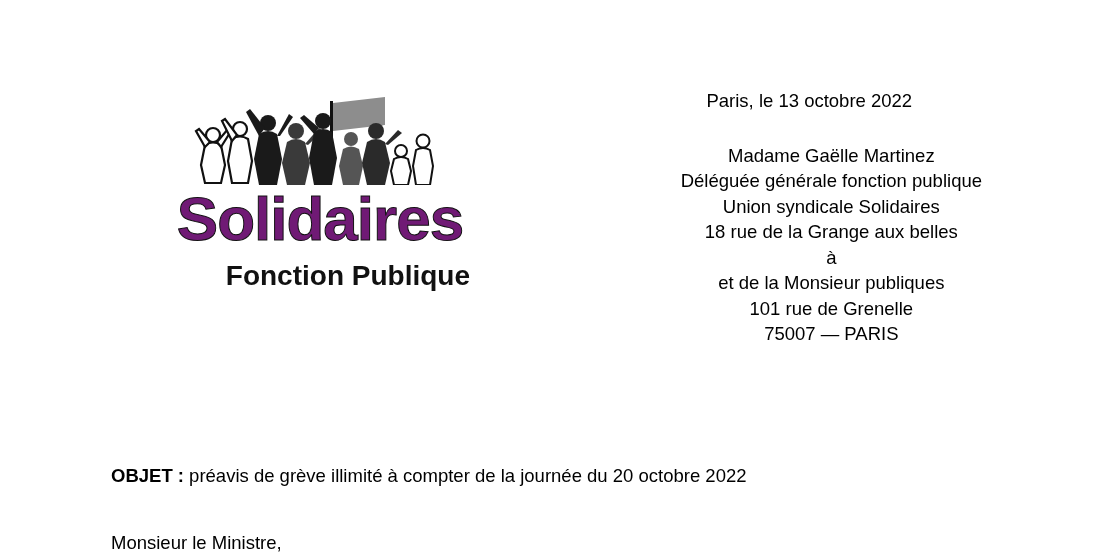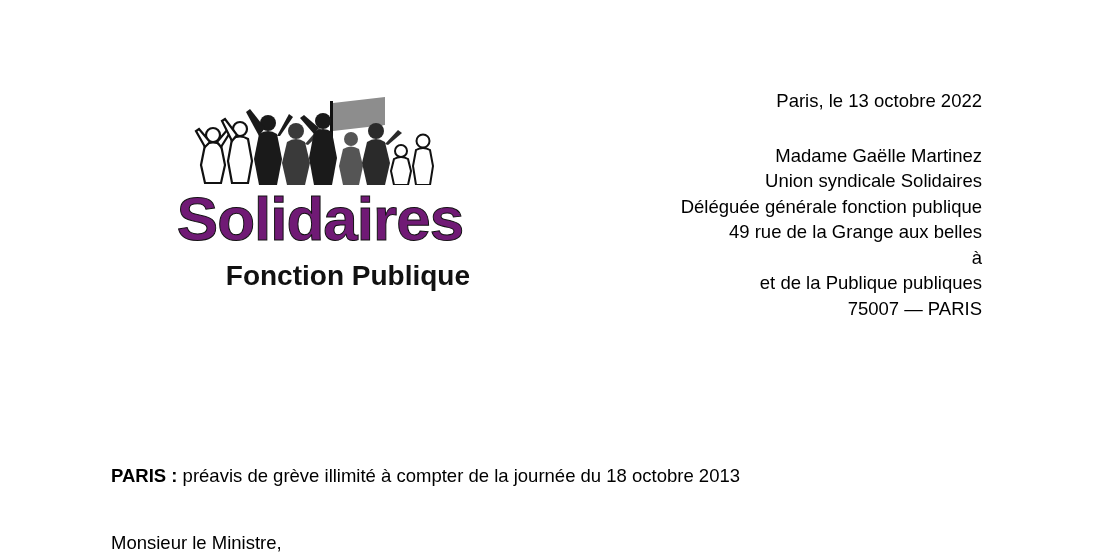--- a/index.html
+++ b/index.html
@@ -52,21 +52,21 @@
     text-align: right;
     line-height: 34px;
     margin-top: 8px;
   }
 
   
   .address-block {
     position: absolute;
     right: 123px;
     top: 88px;
-    text-align: right;
+    text-align: center;
     font-size: 18.5px;
     line-height: 25.5px;
   }
   .date-line {
     margin-bottom: 29px;
   }
   .addr-line {
     white-space: nowrap;
     margin-left: 44px;
   }
@@ -154,25 +154,26 @@
 
   <div class="logo-word">Solidaires</div>
 
   <div class="logo-sub">Fonction Publique</div>
 </div>
 
 <div class="address-block">
   <div class="date-line">Paris, le 13 octobre 2022</div>
 
   <div class="addr-line">Madame Gaëlle Martinez</div>
+  <div class="addr-line">Déléguée générale fonction publique</div>
   <div class="addr-line">Union syndicale Solidaires</div>
-  <div class="addr-line">Déléguée générale fonction publique</div>
-  <div class="addr-line">49 rue de la Grange aux belles</div>
+  <div class="addr-line">18 rue de la Grange aux belles</div>
   <div class="addr-line">à</div>
-  <div class="addr-line">et de la Publique publiques</div>
+  <div class="addr-line">et de la Monsieur publiques</div>
+  <div class="addr-line">101 rue de Grenelle</div>
   <div class="addr-line">75007 — PARIS</div>
 </div>
 
 <div class="subject-line">
-  <span class="label">PARIS :</span><span> préavis de grève illimité à compter de la journée du 18 octobre 2013</span>
+  <span class="label">OBJET :</span><span> préavis de grève illimité à compter de la journée du 20 octobre 2022</span>
 </div>
 
 <div class="salutation">Monsieur le Ministre,</div>
 
 </body></html>

